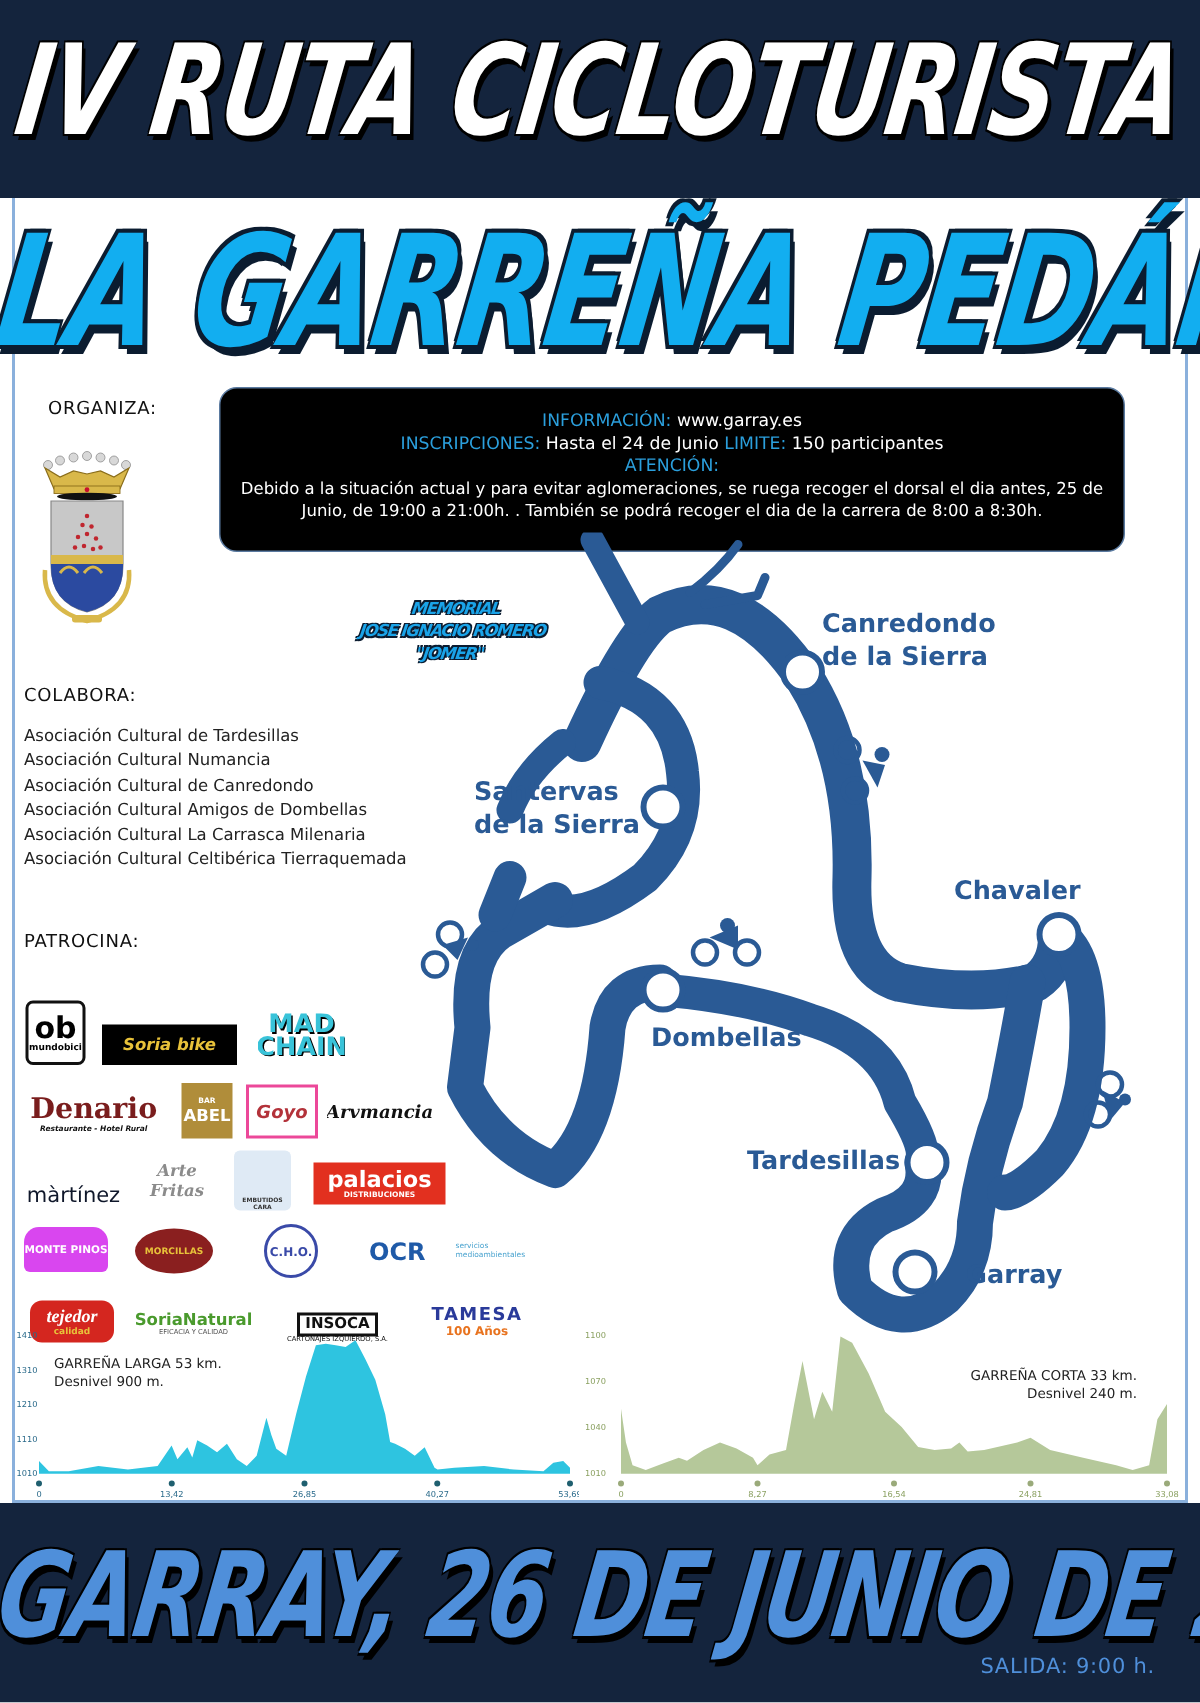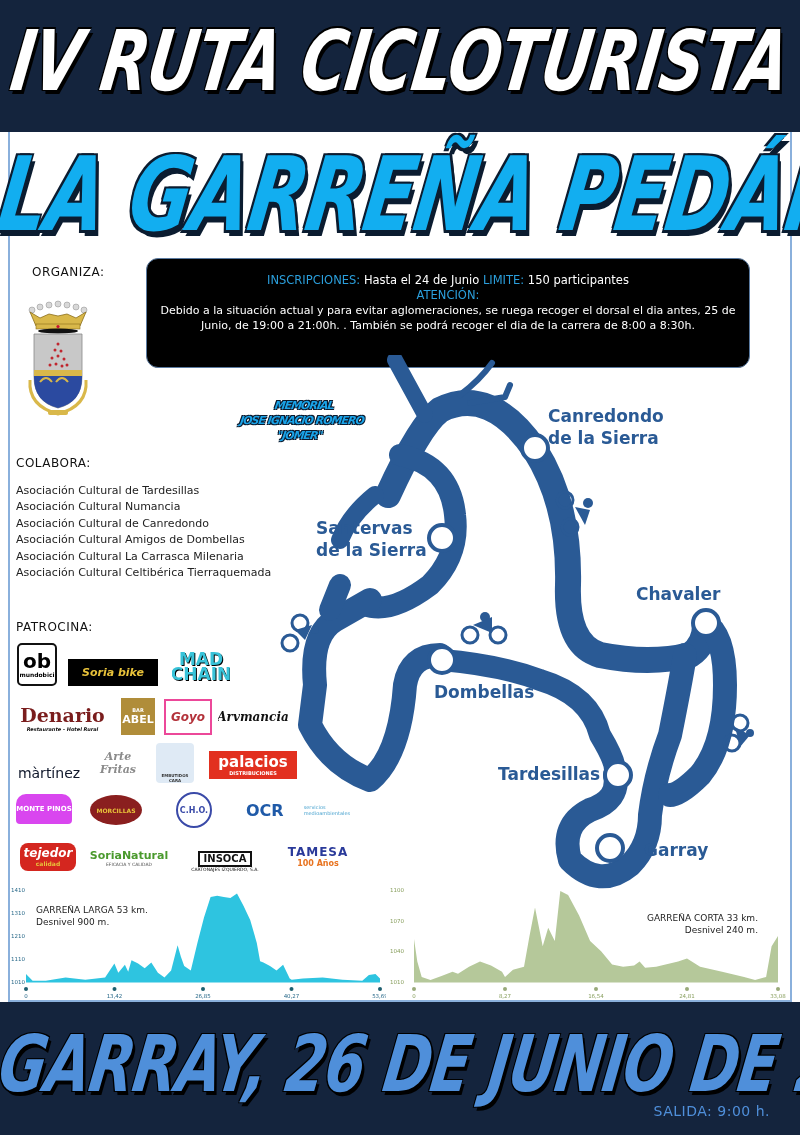--- a/index.html
+++ b/index.html
@@ -28,41 +28,45 @@
   .info-box .desc { font-size: 11px; padding: 0 8px; }
 
   .section-label { position: absolute; font-size: 12px; color: #111; letter-spacing: 0.5px; }
   .coat { position: absolute; left: 22px; top: 298px; width: 72px; height: 120px; }
 
   .memorial { position: absolute; left: 222px; top: 398px; width: 160px; text-align: center; font-size: 11px; line-height: 15px; color: #1aa3e8;
     font-weight: bold; font-style: italic; text-shadow: 1px 1px 0 #0b1c30, -1px -1px 0 #0b1c30, 1px -1px 0 #0b1c30, -1px 1px 0 #0b1c30; }
 
   .colab-list { position: absolute; left: 16px; top: 483px; font-size: 11px; line-height: 16.4px; color: #222; }
 
-  .sponsor { position: absolute; display: flex; align-items: center; justify-content: center; font-weight: bold; overflow: hidden; text-align: center; }
+  .sponsor { position: absolute; display: flex; align-items: center; justify-content: center; font-weight: bold; overflow: hidden; text-align: center; margin-top: 24px; }
 
   .map { position: absolute; left: 270px; top: 355px; width: 530px; height: 540px; }
   .place { position: absolute; color: #2a5a95; font-size: 17px; font-weight: bold; line-height: 22px; white-space: nowrap; }
 
   .chart { position: absolute; top: 882px; height: 118px; }
   .chart svg { position: absolute; left: 0; top: 0; }
   .chart-label { position: absolute; font-size: 9px; color: #222; line-height: 12px; white-space: nowrap; }
 </style>
 </head>
 <body>
 
 <div class="top-band">
   <div class="title1 comic">IV RUTA CICLOTURISTA</div>
 </div>
 
 <div class="frame"></div>
 
 <div class="title2 comic">LA GARREÑA PEDÁNEA</div>
 
 <div class="info-box">
+  <div>
+    <span class="lbl">INFORMACIÓN:</span>
+    <span>www.garray.es</span>
+  </div>
   <div>
     <span class="lbl">INSCRIPCIONES:</span>
     <span>Hasta el 24 de Junio</span>
     <span class="lbl">LIMITE:</span>
     <span>150 participantes</span>
   </div>
   <div class="lbl">ATENCIÓN:</div>
   <div class="desc">Debido a la situación actual y para evitar aglomeraciones, se ruega recoger el dorsal el dia antes, 25 de Junio, de 19:00 a 21:00h. . También se podrá recoger el dia de la carrera de 8:00 a 8:30h.</div>
 </div>
 
@@ -171,21 +175,21 @@
 </div>
 <div class="sponsor" style="left:176px; top:792px; width:36px; height:36px; border:2px solid #3a4aa8; color:#3a4aa8; font-size:8px; border-radius:50%;">
   <span>C.H.O.</span>
 </div>
 <div class="sponsor" style="left:246px; top:798px; width:106px; height:24px; justify-content:flex-start; color:#1f5aa8;">
   <span style="font-size:16px; margin-right:20px;">OCR</span>
   <span style="font-size:5px; font-weight:normal; color:#4aa3cf; width:40px; text-align:left;">servicios medioambientales</span>
 </div>
 
 <div class="sponsor" style="left:20px; top:843px; width:56px; height:28px; background:#d4261f; color:#fff; flex-direction:column; border-radius:8px;">
-  <span style="font-size:12px; line-height:13px; font-style:italic;">tejedor</span>
+  <span style="font-size:12px; line-height:13px; font-style:italic;font-family:Liberation Serif, serif;">tejedor</span>
   <span style="font-size:6px; color:#e8c23a;">calidad</span>
 </div>
 <div class="sponsor" style="left:90px; top:845px; width:78px; height:26px; flex-direction:column; color:#4a9a2d;">
   <span style="font-size:11px;">SoriaNatural</span>
   <span style="font-size:4.5px; color:#555; font-weight:normal;">EFICACIA Y CALIDAD</span>
 </div>
 <div class="sponsor" style="left:182px; top:849px; width:86px; height:24px; flex-direction:column;">
   <span style="font-size:10px; color:#111; border:2px solid #111; padding:0 4px; line-height:12px;">INSOCA</span>
   <span style="font-size:4.5px; color:#111; font-weight:normal;">CARTONAJES IZQUIERDO, S.A.</span>
 </div>

